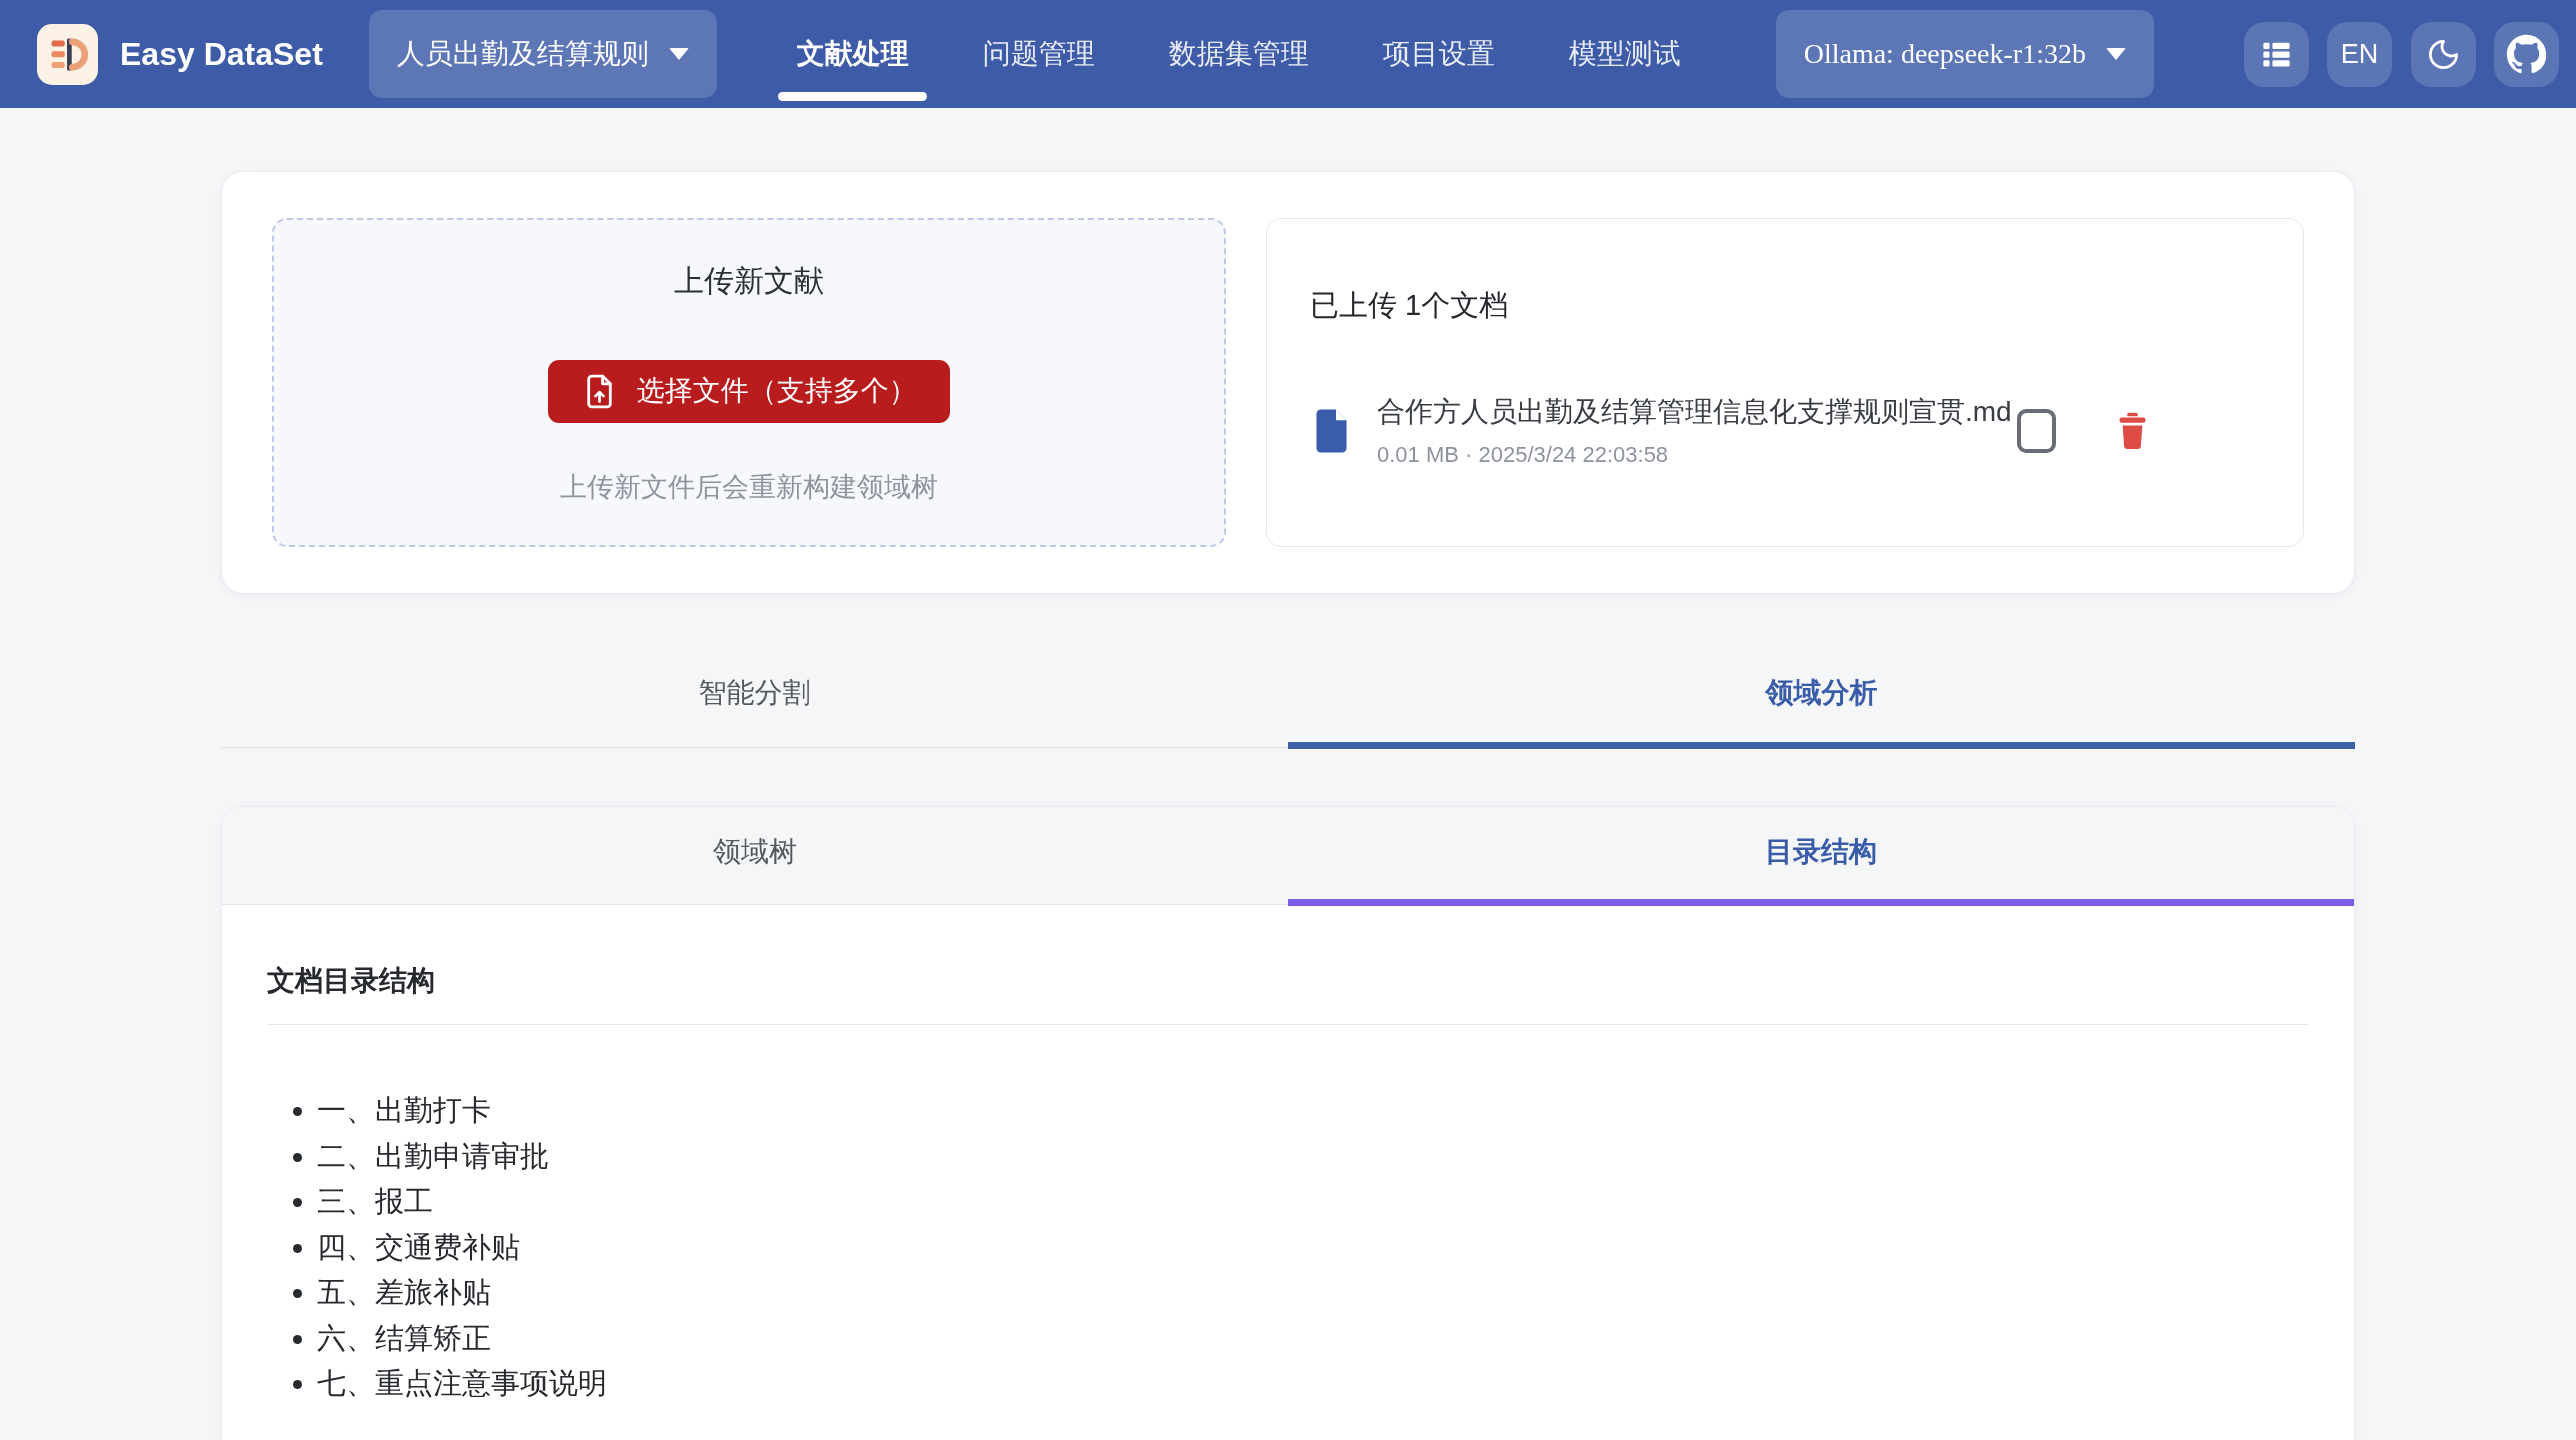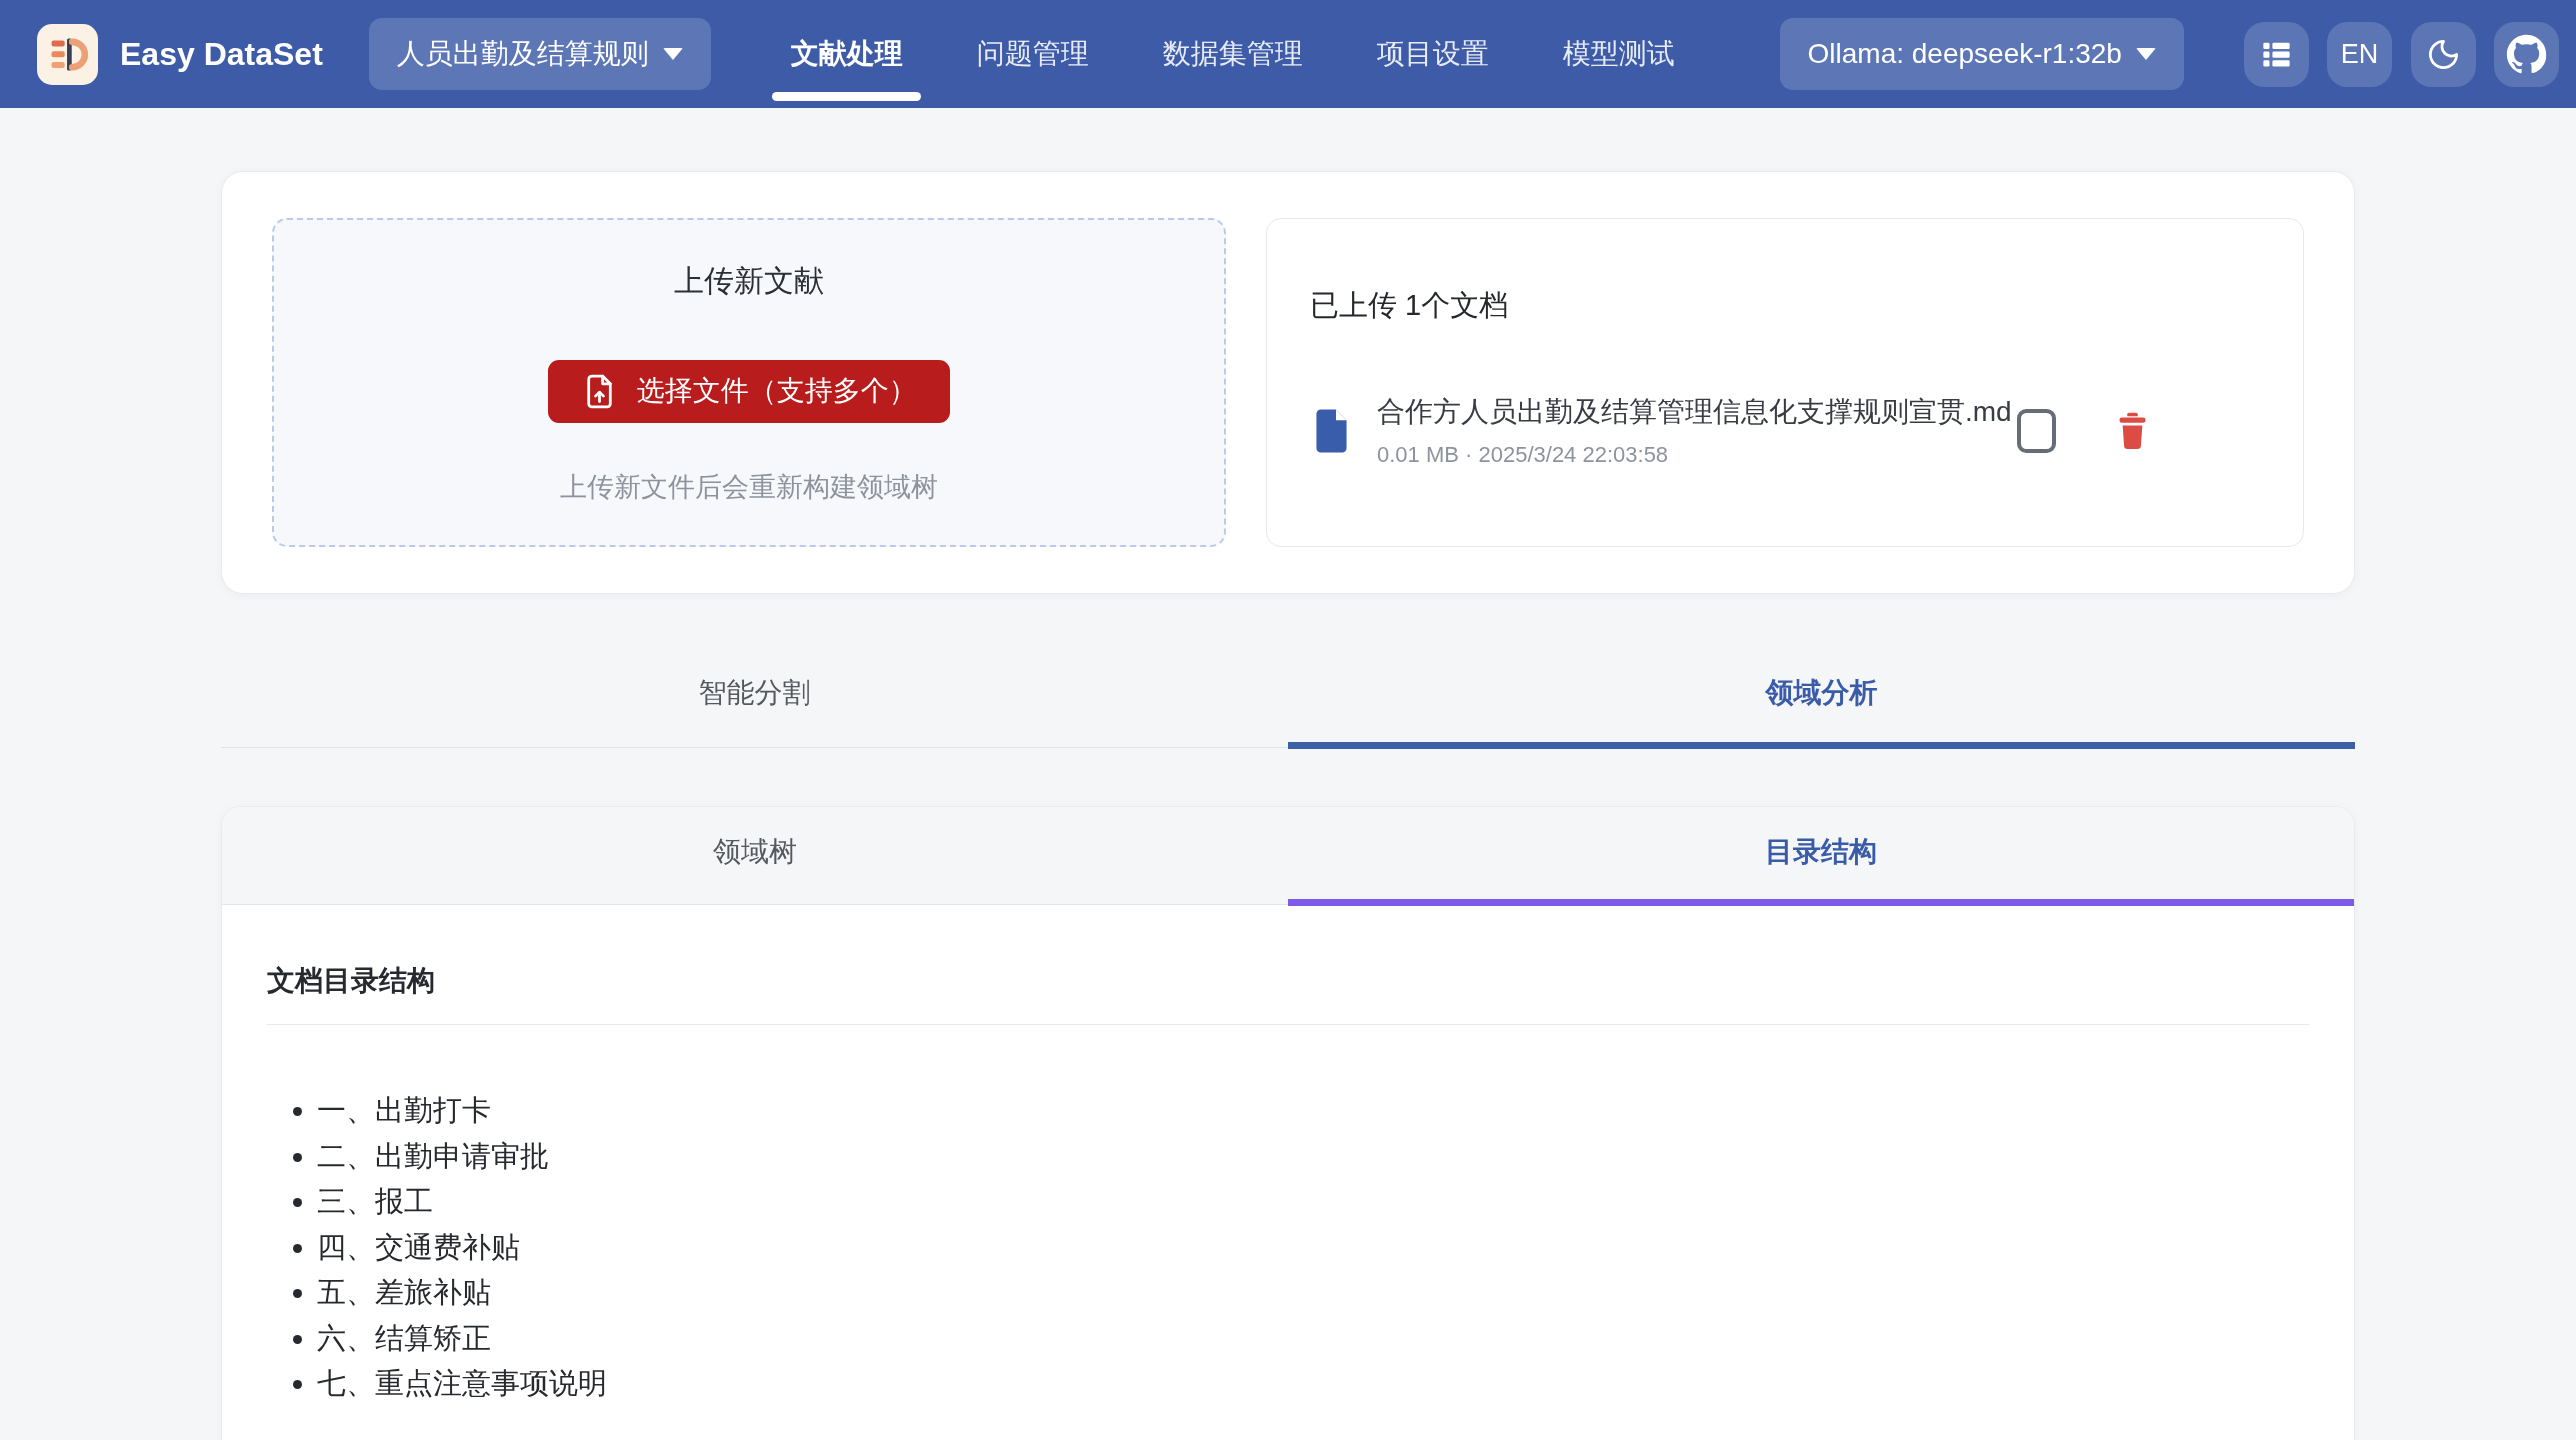--- a/index.html
+++ b/index.html
@@ -27,22 +27,22 @@
     flex: none;
   }
   .brand {
     font-size: 32px; font-weight: 700; color: #fff;
     margin-left: 22px; margin-right: 46px; white-space: nowrap;
   }
   .pill {
     background: rgba(255,255,255,0.17);
     border: none; border-radius: 13px;
     color: #fff; font-size: 28px;
-    height: 72px; padding: 0 28px;
-    display: inline-flex; align-items: center; gap: 14px;
+    height: 88px; padding: 0 28px;
+    display: inline-flex; align-items: center; gap: 20px;
     white-space: nowrap;
   }
   .caret {
     width: 0; height: 0;
     border-left: 10.2px solid transparent;
     border-right: 10.2px solid transparent;
     border-top: 12px solid #fff;
     border-radius: 1.9px;
   }
   .main-nav { display: flex; height: 108px; margin-left: 43px; }
@@ -52,21 +52,21 @@
     padding: 0 37px;
     font-size: 28px; color: rgba(255,255,255,0.88);
     cursor: pointer; white-space: nowrap;
   }
   .nav-item.active { color: #fff; font-weight: 700; }
   .nav-underline {
     position: absolute; left: 18.6px; right: 18.6px; bottom: 7.4px;
     height: 8.4px; border-radius: 4.6px; background: #fff;
   }
   .nav-right { margin-left: auto; display: flex; align-items: center; gap: 18.6px; }
-  .nav-right .pill { margin-right: 41px; }
+  .nav-right .pill { margin-right: 71px; font-family: Liberation Serif, serif; }
   .icon-btn {
     width: 65px; height: 65px;
     border: none; border-radius: 20.4px;
     background: rgba(255,255,255,0.16);
     color: #fff; font-size: 27px; font-weight: 500;
     display: flex; align-items: center; justify-content: center;
   }
 
   
   main { width: 2134px; margin: 0 auto; padding-bottom: 28px; }

